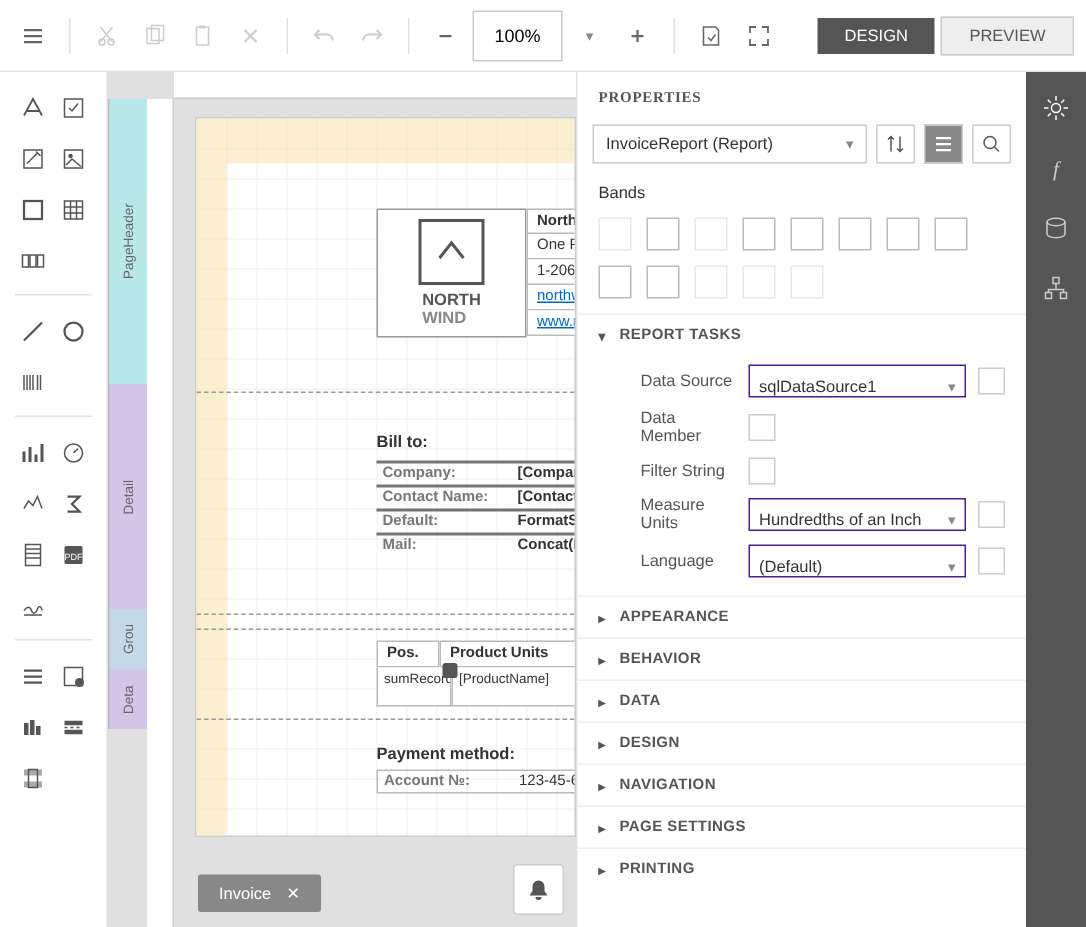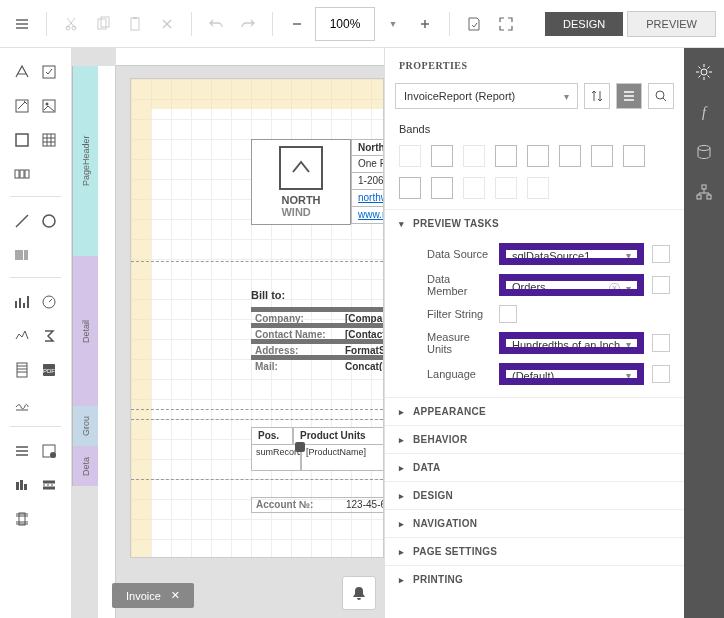--- a/index.html
+++ b/index.html
@@ -37,59 +37,59 @@
 .margin-top { position:absolute; left:0; top:0; right:0; height:30px; background:#f5e0a0; opacity:0.5; }
 .margin-left { position:absolute; left:0; top:30px; bottom:0; width:20px; background:#f5e0a0; opacity:0.5; }
 .logo { width: 44px; height: 44px; border: 2px solid #555; display:flex; align-items:center; justify-content:center; }
 .brand { font-size:11px; font-weight:600; color:#555; line-height:1.1; }
 .info-col { position:absolute; left:220px; top:60px; width:150px; }
 .info-col div { border:1px solid #bbb; border-top:none; padding:2px 6px; font-size:10px; height:17px; overflow:hidden; white-space:nowrap; background:#fff; }
 .info-col div:first-child { border-top:1px solid #bbb; font-weight:600; }
 
 .billto { position:absolute; left:120px; top:210px; width:200px; }
 .billto-h { font-size:11px; font-weight:600; margin-bottom:6px; }
-.field-row { display:flex; height:16px; font-size:10px; border-top:5px solid #737373; }
+.field-row { display:flex; height:16px; font-size:10px; border-top:2px solid #737373; }
 .field-row .lbl { width:90px; color:#777; font-weight:600; padding:1px 4px; }
 .field-row .val { flex:1; font-weight:600; padding:1px 4px; white-space:nowrap; overflow:hidden; }
 
 .dashed { border-top:1px dashed #999; position:absolute; left:0; right:0; }
 
 .tbl-head { position:absolute; left:120px; top:348px; display:flex; }
 .tbl-head div { border:1px solid #bbb; padding:2px 6px; font-size:10px; font-weight:600; height:18px; background:#fff; }
 .tbl-body { position:absolute; left:120px; top:366px; display:flex; }
 .tbl-body div { border:1px solid #bbb; border-top:none; padding:2px 4px; font-size:9px; height:26px; background:#fff; overflow:hidden; }
 
 .payment { position:absolute; left:120px; top:418px; width:200px; }
 .pm-h { font-size:11px; font-weight:600; margin-bottom:4px; }
 
 .marker { position:absolute; width:10px; height:10px; background:#555; border-radius:2px; }
 
 
 .tab-bar { position:absolute; left:40px; bottom:10px; display:flex; align-items:center; }
-.tab { background:#888; color:#fff; padding:6px 14px; font-size:11px; display:flex; align-items:center; gap:10px; border-radius:2px; }
+.tab { background:#888; color:#fff; padding:6px 14px; font-size:11px; display:flex; align-items:center; gap:10px; border-radius:2px;margin-left:20px; }
 .tab .x { cursor:pointer; }
 .bell { position:absolute; right:8px; bottom:8px; width:34px; height:34px; background:#fff; border:1px solid #ccc; border-radius:3px; display:flex; align-items:center; justify-content:center; color:#555; }
 
 
 .props-panel { position:absolute; right:40px; top:48px; bottom:0; width:300px; background:#fff; border-left:1px solid #e0e0e0; overflow-y:auto; font-size:11px; }
 .props-title { padding:12px 14px 8px; font-size:10px; letter-spacing:0.5px; font-weight:600; color:#555;font-family:Liberation Serif, serif; }
 .props-row { display:flex; align-items:center; padding:4px 10px; gap:6px; }
 .props-select { flex:1; height:26px; border:1px solid #ccc; padding:0 8px; display:flex; align-items:center; justify-content:space-between; cursor:pointer; }
 .sq-btn { width:26px; height:26px; border:1px solid #ccc; display:flex; align-items:center; justify-content:center; cursor:pointer; color:#555; }
 .sq-btn.active { background:#888; color:#fff; }
 .section-label { padding:10px 14px 6px; font-size:11px; color:#333; }
 .band-icons { display:flex; flex-wrap:wrap; gap:10px; padding:4px 14px 10px; }
 .band-icon { width:22px; height:22px; border:1px solid #bbb; display:flex; align-items:center; justify-content:center; cursor:pointer; }
 .band-icon.dim { opacity:0.35; }
 .collapse-h { padding:8px 14px; font-size:10px; letter-spacing:0.3px; font-weight:600; color:#555; border-top:1px solid #eee; cursor:pointer; display:flex; align-items:center; gap:6px; }
 .collapse-h .caret { font-size:9px; width:8px; }
 .prop-grid { padding:2px 0 8px; }
 .prop-row { display:flex; align-items:center; padding:4px 14px; gap:8px; }
 .prop-row .pl { width:92px; color:#555;padding-left:28px; }
-.prop-row .pv { flex:1; height:22px; border:7px solid #4c1d95; display:flex; align-items:flex-start; padding:0 6px; justify-content:space-between; cursor:pointer; white-space:nowrap; overflow:hidden; }
+.prop-row .pv { flex:1; height:22px; border:1px solid #4c1d95; display:flex; align-items:flex-end; padding:0 6px; justify-content:space-between; cursor:pointer; white-space:nowrap; overflow:hidden; }
 .tiny-sq { width:18px; height:18px; border:1px solid #ccc; cursor:pointer; flex-shrink:0; }
 
 
 .right-rail { position:absolute; right:0; top:48px; bottom:0; width:40px; background:#555; display:flex; flex-direction:column; align-items:center; padding-top:14px; gap:20px; }
 .rail-icon { width:20px; height:20px; color:#ccc; display:flex; align-items:center; justify-content:center; cursor:pointer; }
 .rail-icon.active { color:#fff; }
 
 svg { display:block; }
 .caret-down { font-size:10px; color:#888; }
 </style>
@@ -368,21 +368,21 @@
       <div class="billto-h">Bill to:</div>
       <div class="field-row">
           <div class="lbl">Company:</div>
           <div class="val">[CompanyName</div>
         </div>
       <div class="field-row">
           <div class="lbl">Contact Name:</div>
           <div class="val">[ContactName]</div>
         </div>
       <div class="field-row">
-          <div class="lbl">Address:</div>
+          <div class="lbl">Default:</div>
           <div class="val">FormatString('{</div>
         </div>
       <div class="field-row">
           <div class="lbl">Mail:</div>
           <div class="val">Concat(Lower(R</div>
         </div>
     </div>
     <div class="dashed" style="top:330px"></div>
     <div class="dashed" style="top:340px"></div>
 
@@ -391,20 +391,21 @@
       <div style="width:120px">Product Units</div>
     </div>
     <div class="tbl-body">
       <div style="width:50px">sumRecordNumber</div>
       <div style="width:120px">[ProductName]</div>
     </div>
     <div class="marker" style="left:164px; top:363px"></div>
     <div class="dashed" style="top:400px"></div>
 
     <div class="payment">
+      <div class="pm-h">Payment method:</div>
       <div class="field-row" style="border:1px solid #bbb">
           <div class="lbl">Account №:</div>
           <div class="val" style="font-weight:400">123-45-6789</div>
         </div>
     </div>
   </div>
   <div class="tab-bar">
     <div class="tab">
       <span>Invoice</span>
       <span class="x">✕</span>
@@ -452,37 +453,33 @@
     <div class="band-icon"></div>
     <div class="band-icon"></div>
     <div class="band-icon"></div>
     <div class="band-icon"></div>
     <div class="band-icon dim"></div>
     <div class="band-icon dim"></div>
     <div class="band-icon dim"></div>
   </div>
   <div class="collapse-h">
       <span class="caret">▾</span>
-      <span>PREVIEW TASKS</span>
+      <span>REPORT TASKS</span>
     </div>
   <div class="prop-grid">
     <div class="prop-row">
       <div class="pl">Data Source</div>
       <div class="pv">
           <span>sqlDataSource1</span>
           <span class="caret-down">▾</span>
         </div>
       <div class="tiny-sq"></div>
     </div>
     <div class="prop-row">
       <div class="pl">Data Member</div>
-      <div class="pv">
-          <span>Orders</span>
-          <span><span style="color:#aaa;margin-right:6px">ⓧ</span><span class="caret-down">▾</span></span>
-        </div>
       <div class="tiny-sq"></div>
     </div>
     <div class="prop-row">
       <div class="pl">Filter String</div>
       <div class="tiny-sq"></div>
     </div>
     <div class="prop-row">
       <div class="pl">Measure Units</div>
       <div class="pv">
           <span>Hundredths of an Inch</span>

